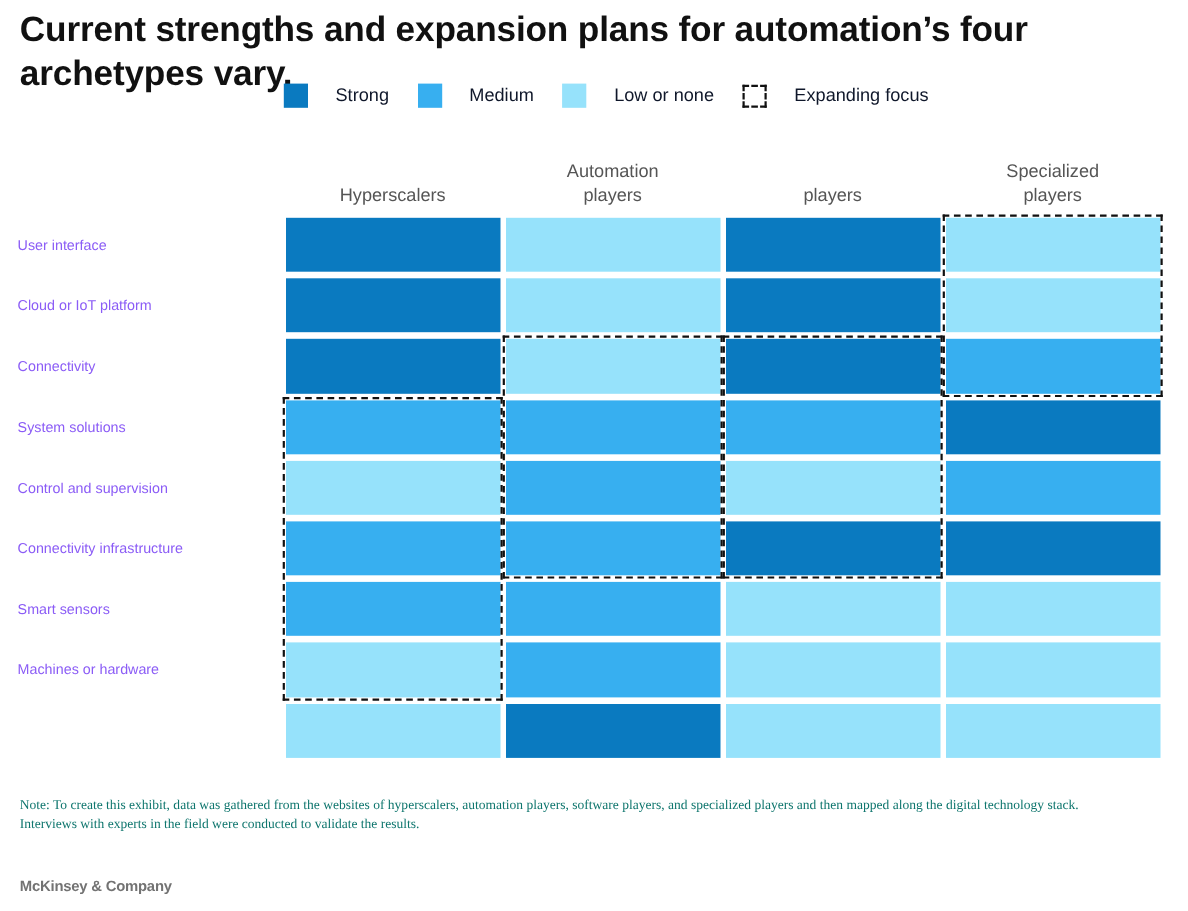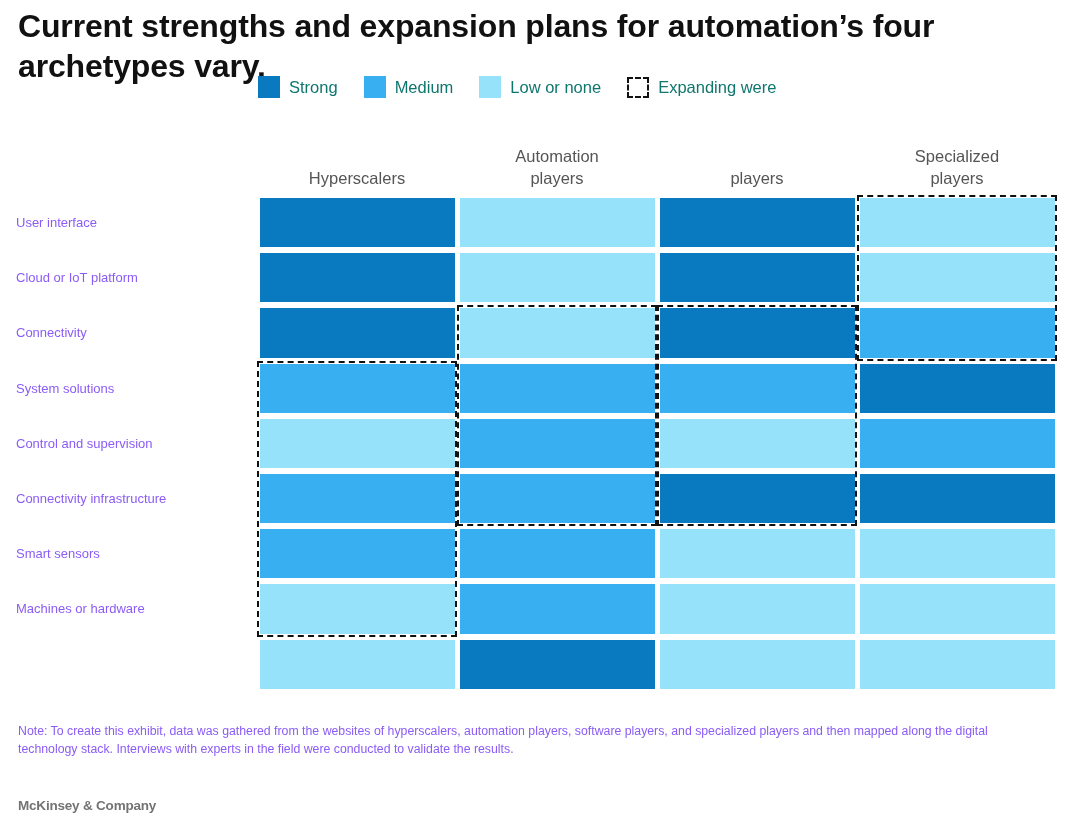--- a/index.html
+++ b/index.html
@@ -50,22 +50,23 @@
   }
   .legend-swatch.dashed {
     background: #ffffff;
     border: 2px dashed #111111;
     box-sizing: border-box;
     width: 22px;
     height: 21px;
   }
   .legend-label {
     font-size: 16.5px;
-    color: #0f766e;
+    color: #0f172a;
     white-space: nowrap;
+    margin-left: 16px;
   }
 
   
   .chart {
     position: absolute;
     left: 0;
     top: 0;
     width: 1080px;
     height: 828px;
   }
@@ -143,22 +144,23 @@
     pointer-events: none;
   }
 
   
   .note {
     position: absolute;
     left: 18px;
     top: 723px;
     width: 1010px;
     font-size: 12.3px;
-    color: #8b5cf6;
+    color: #0f766e;
     line-height: 1.45;
+    font-family: Liberation Serif, serif;
   }
   .brand {
     position: absolute;
     left: 18px;
     top: 798px;
     font-size: 13.5px;
     font-weight: bold;
     color: #737373;
     letter-spacing: -0.2px;
   }
@@ -176,21 +178,21 @@
   <div class="legend-item">
     <span class="legend-swatch" style="background:#37AFF0"></span>
     <span class="legend-label">Medium</span>
   </div>
   <div class="legend-item">
     <span class="legend-swatch" style="background:#96E2FB"></span>
     <span class="legend-label">Low or none</span>
   </div>
   <div class="legend-item">
     <span class="legend-swatch dashed"></span>
-    <span class="legend-label">Expanding were</span>
+    <span class="legend-label">Expanding focus</span>
   </div>
 </div>
 
 <div class="chart">
   <div class="col-headers" id="col-headers">
       <div class="col-header">
         <span>Hyperscalers</span>
       </div>
       <div class="col-header">
         <span>Automation</span>

